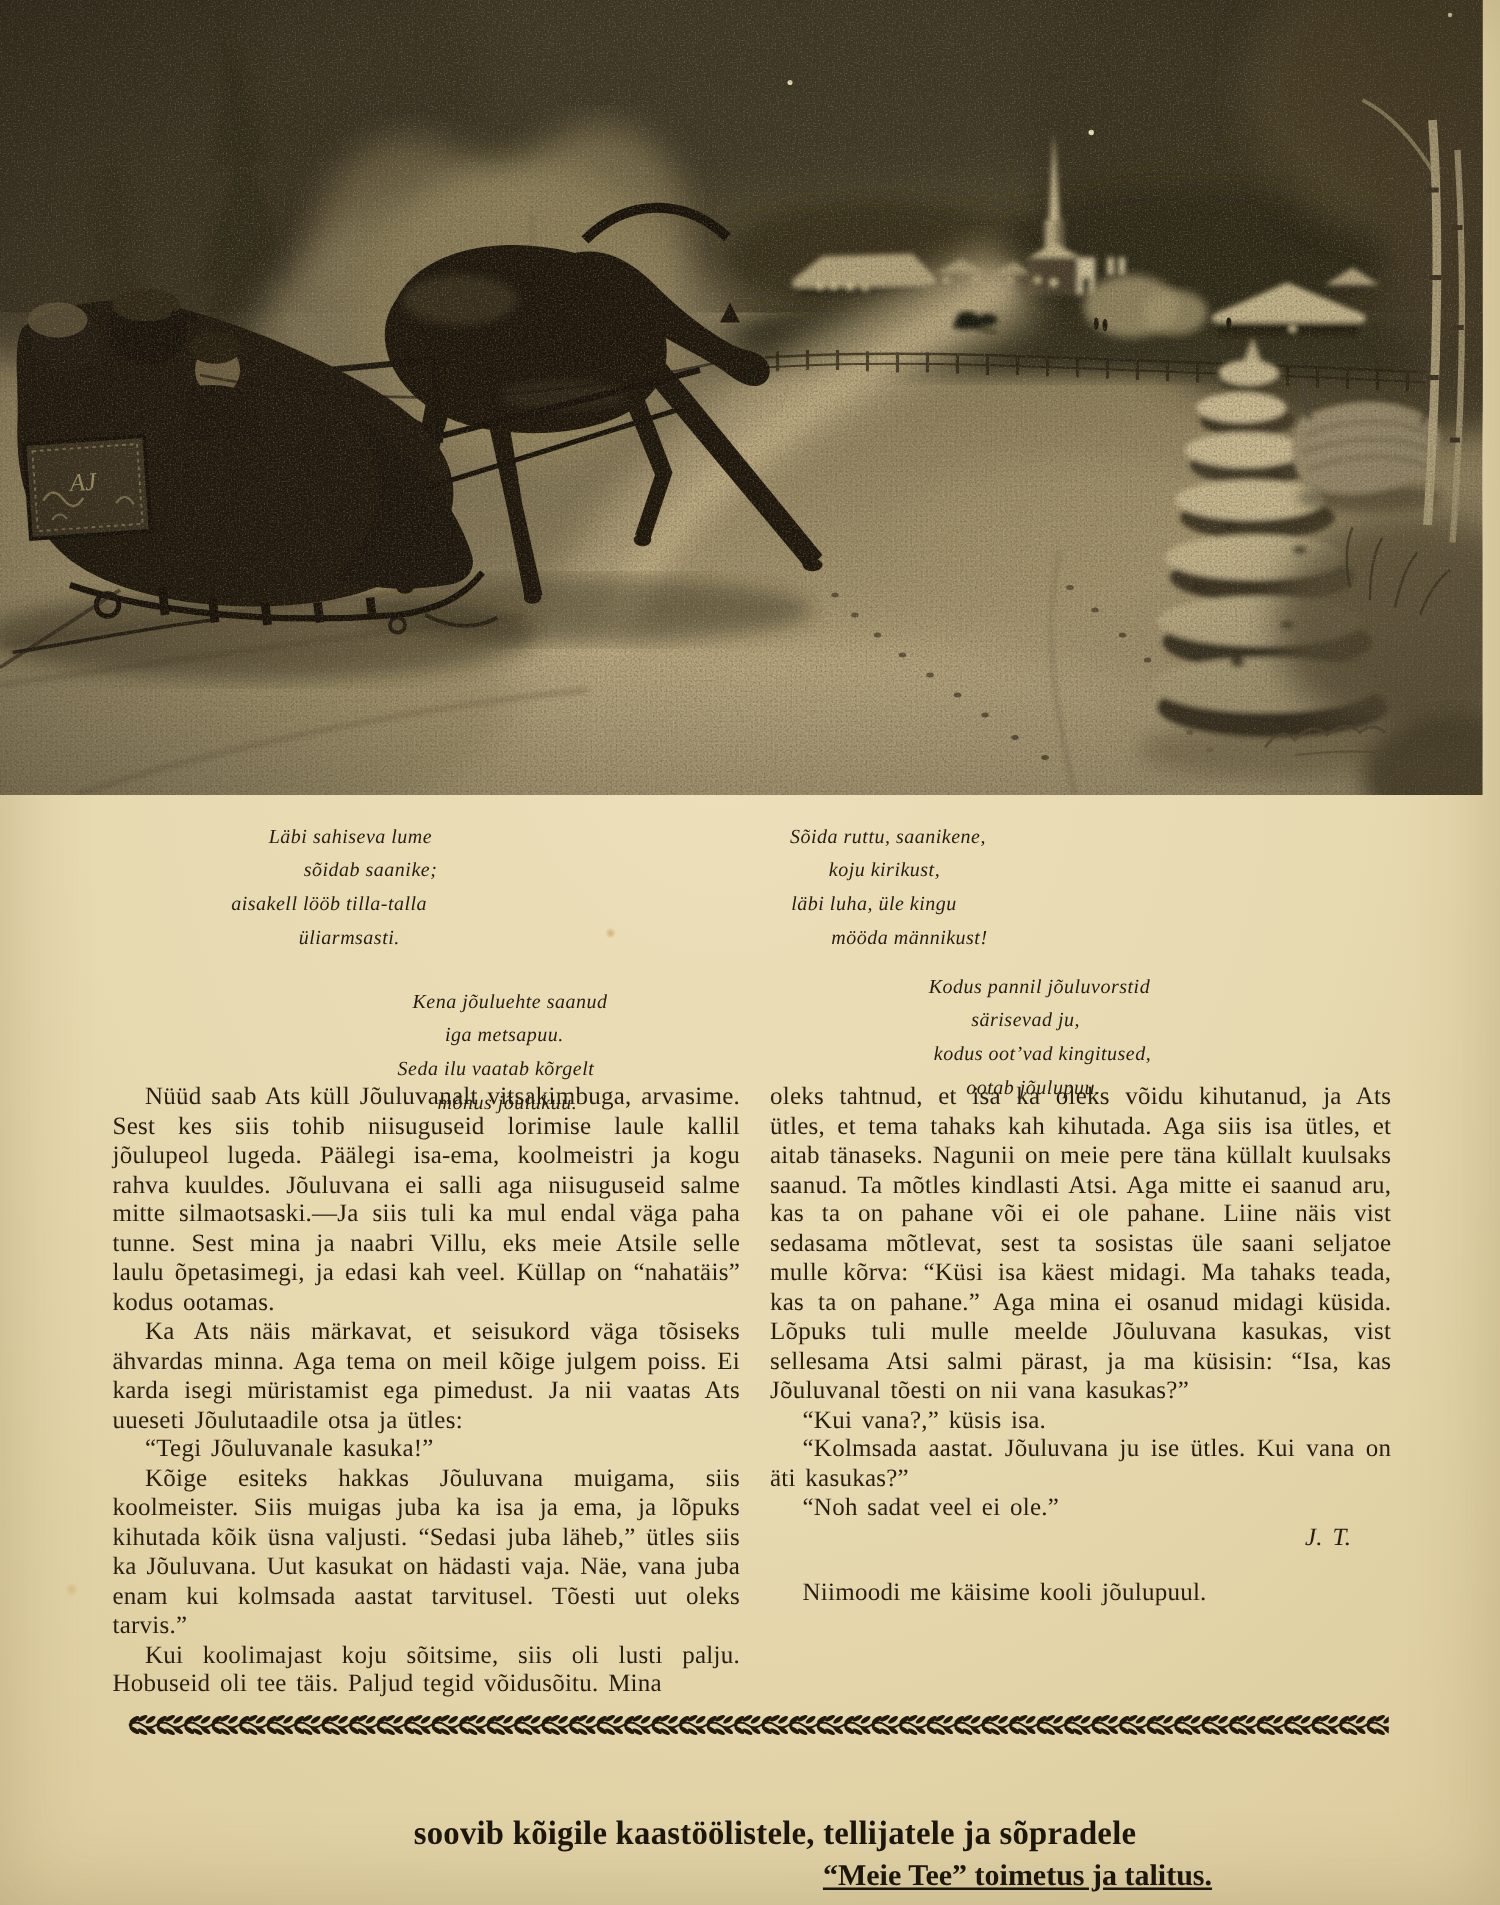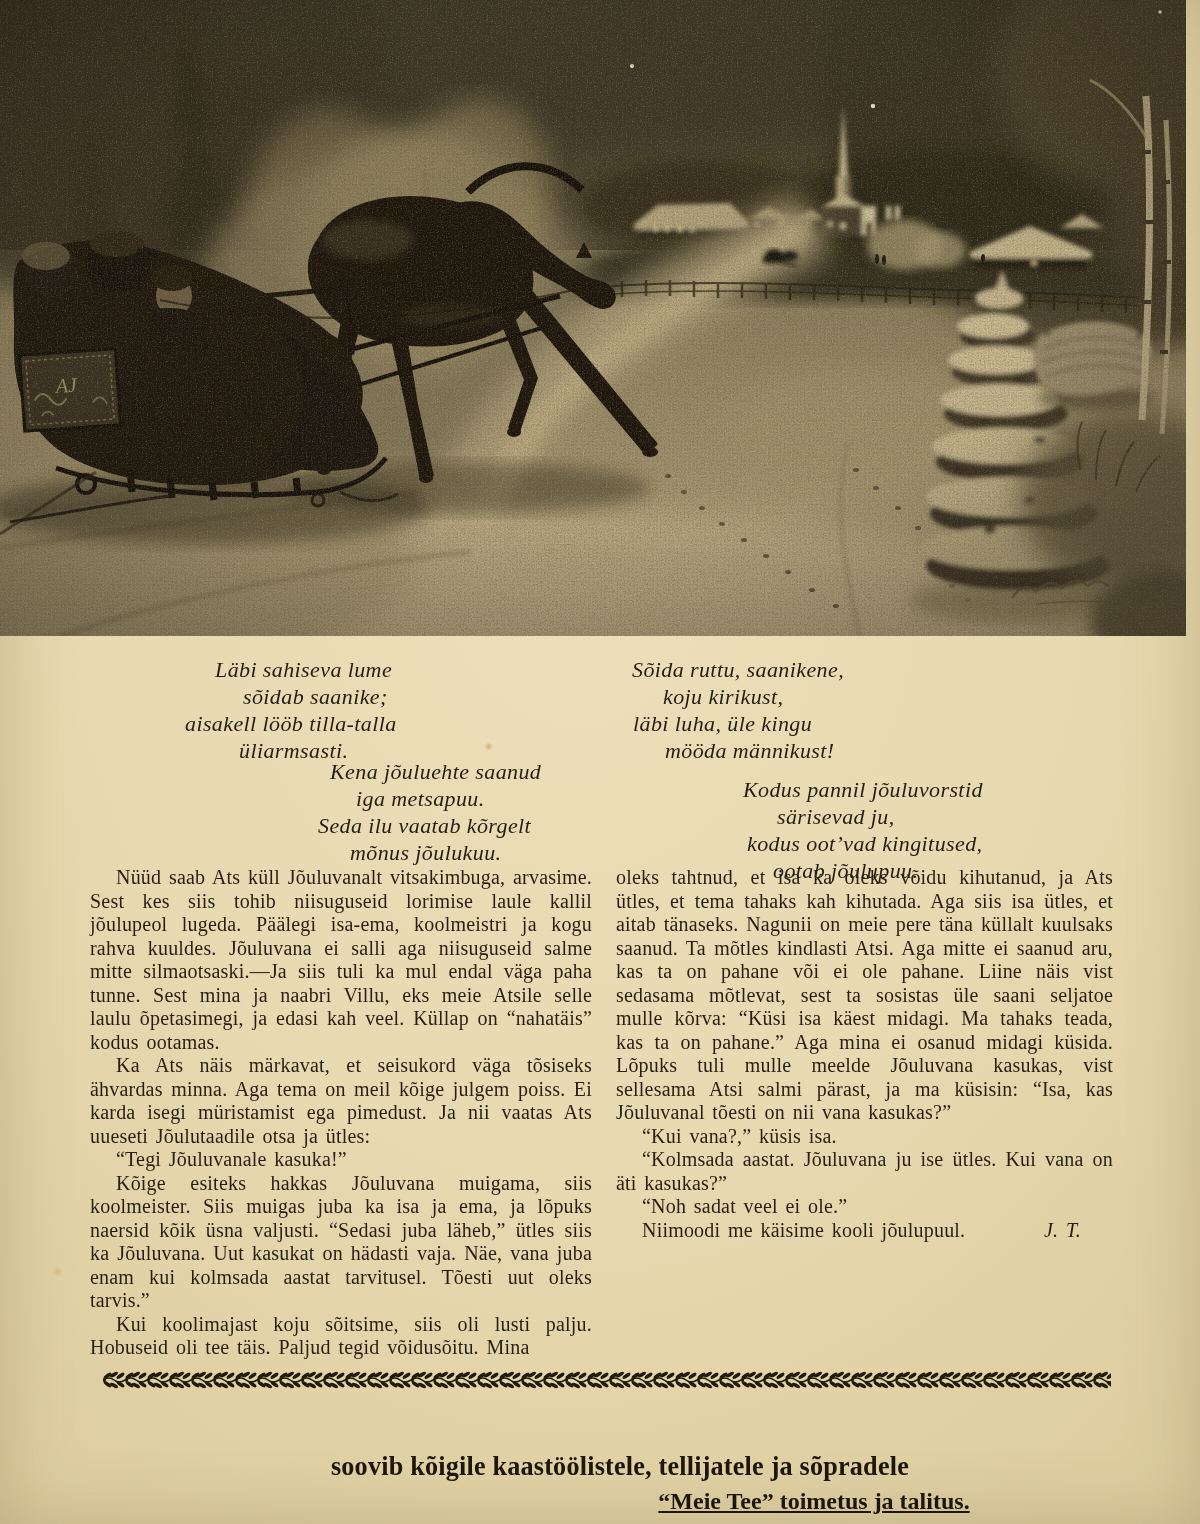--- a/index.html
+++ b/index.html
@@ -8,42 +8,42 @@
   .page{
     position:relative;width:1200px;height:1524px;overflow:hidden;
     background:radial-gradient(ellipse 920px 1150px at 48% 36%, #ecdfba 0%, #e7d9b0 55%, #ddcd9f 100%);
     box-shadow:inset 0 0 70px rgba(110,92,52,.28);
     color:#2a2215;
   }
   .art-wrap{position:absolute;left:0;top:0;width:1186px;height:636px;}
   .art-wrap svg{display:block;}
 
   
-  .stanza{position:absolute;font-style:italic;font-size:22px;line-height:27px;
+  .stanza{position:absolute;font-style:italic;font-size:16px;line-height:27px;
           letter-spacing:.4px;color:#241d10;white-space:nowrap;}
-  .s1{left:185px;top:656px;} .s2{left:318px;top:758px;}
+  .s1{left:185px;top:656px;} .s2{left:318px;top:788px;}
   .s3{left:610px;top:656px;} .s4{left:720px;top:758px;margin-top:18px;}
   .s1 .ln:nth-child(1){padding-left:30px;} .s1 .ln:nth-child(2){padding-left:58px;}
   .s1 .ln:nth-child(3){padding-left:0;}    .s1 .ln:nth-child(4){padding-left:54px;}
   .s2 .ln:nth-child(1){padding-left:12px;} .s2 .ln:nth-child(2){padding-left:38px;}
   .s2 .ln:nth-child(3){padding-left:0;}    .s2 .ln:nth-child(4){padding-left:32px;}
   .s3 .ln:nth-child(1){padding-left:22px;} .s3 .ln:nth-child(2){padding-left:53px;}
   .s3 .ln:nth-child(3){padding-left:23px;} .s3 .ln:nth-child(4){padding-left:55px;}
   .s4 .ln:nth-child(1){padding-left:23px;} .s4 .ln:nth-child(2){padding-left:57px;}
   .s4 .ln:nth-child(3){padding-left:27px;} .s4 .ln:nth-child(4){padding-left:53px;font-family:Liberation Serif, serif;}
 
   
   .article-col{position:absolute;top:866px;font-size:20px;line-height:23.5px;
                text-align:justify;letter-spacing:.2px;word-spacing:2.5px;color:#281f12;}
   .col-left{left:90px;width:502px;}
   .col-right{left:616px;width:497px;}
   .article-col p{margin:0;}
   .ind{text-indent:26px;}
   .lastline{display:flex;justify-content:space-between;padding-right:32px;}
-  .lastline .txt{padding-left:26px;}
+  .lastline .txt{padding-left:26px;margin-top:44px;}
   .initials{font-style:italic;}
 
   
   .divider{position:absolute;left:103px;top:1371px;width:1008px;height:18px;}
   .headline,.subline,.signline{position:absolute;left:0;width:1200px;text-align:center;
     font-weight:700;color:#1d160c;}
   .headline{top:1408px;font-size:31px;letter-spacing:.6px;}
   .headline span{display:inline-block;transform:scaleX(.96);}
   .subline{top:1451px;font-size:27px;letter-spacing:.2px;padding-left:20px;}
   .subline span{display:inline-block;transform:scaleX(.97);}
@@ -421,21 +421,21 @@
     <div class="ln">Kodus pannil jõuluvorstid</div>
     <div class="ln">särisevad ju,</div>
     <div class="ln">kodus oot’vad kingitused,</div>
     <div class="ln">ootab jõulupuu.</div>
   </div>
 
   <div class="article-col col-left">
     <p class="ind">Nüüd saab Ats küll Jõuluvanalt vitsakimbuga, arvasime. Sest kes siis tohib niisuguseid lorimise laule kallil jõulupeol lugeda. Päälegi isa-ema, koolmeistri ja kogu rahva kuuldes. Jõuluvana ei salli aga niisuguseid salme mitte silmaotsaski.—Ja siis tuli ka mul endal väga paha tunne. Sest mina ja naabri Villu, eks meie Atsile selle laulu õpetasimegi, ja edasi kah veel. Küllap on “nahatäis” kodus ootamas.</p>
     <p class="ind">Ka Ats näis märkavat, et seisukord väga tõsiseks ähvardas minna. Aga tema on meil kõige julgem poiss. Ei karda isegi müristamist ega pimedust. Ja nii vaatas Ats uueseti Jõulutaadile otsa ja ütles:</p>
     <p class="ind">“Tegi Jõuluvanale kasuka!”</p>
-    <p class="ind">Kõige esiteks hakkas Jõuluvana muigama, siis koolmeister. Siis muigas juba ka isa ja ema, ja lõpuks naersid kõik üsna valjusti. “Sedasi juba läheb,” ütles siis ka Jõuluvana. Uut kasukat on hädasti vaja. Näe, vana juba enam kui kolmsada aastat tarvitusel. Tõesti uut oleks tarvis.”</p>
+    <p class="ind">Kõige esiteks hakkas Jõuluvana muigama, siis koolmeister. Siis muigas juba ka isa ja ema, ja lõpuks kihutada kõik üsna valjusti. “Sedasi juba läheb,” ütles siis ka Jõuluvana. Uut kasukat on hädasti vaja. Näe, vana juba enam kui kolmsada aastat tarvitusel. Tõesti uut oleks tarvis.”</p>
     <p class="ind">Kui koolimajast koju sõitsime, siis oli lusti palju. Hobuseid oli tee täis. Paljud tegid võidusõitu. Mina</p>
   </div>
   <div class="article-col col-right">
     <p>oleks tahtnud, et isa ka oleks võidu kihutanud, ja Ats ütles, et tema tahaks kah kihutada. Aga siis isa ütles, et aitab tänaseks. Nagunii on meie pere täna küllalt kuulsaks saanud. Ta mõtles kindlasti Atsi. Aga mitte ei saanud aru, kas ta on pahane või ei ole pahane. Liine näis vist sedasama mõtlevat, sest ta sosistas üle saani seljatoe mulle kõrva: “Küsi isa käest midagi. Ma tahaks teada, kas ta on pahane.” Aga mina ei osanud midagi küsida. Lõpuks tuli mulle meelde Jõuluvana kasukas, vist sellesama Atsi salmi pärast, ja ma küsisin: “Isa, kas Jõuluvanal tõesti on nii vana kasukas?”</p>
     <p class="ind">“Kui vana?,” küsis isa.</p>
     <p class="ind">“Kolmsada aastat. Jõuluvana ju ise ütles. Kui vana on äti kasukas?”</p>
     <p class="ind">“Noh sadat veel ei ole.”</p>
     <p class="lastline">
       <span class="txt">Niimoodi me käisime kooli jõulupuul.</span>
       <span class="initials">J. T.</span>

